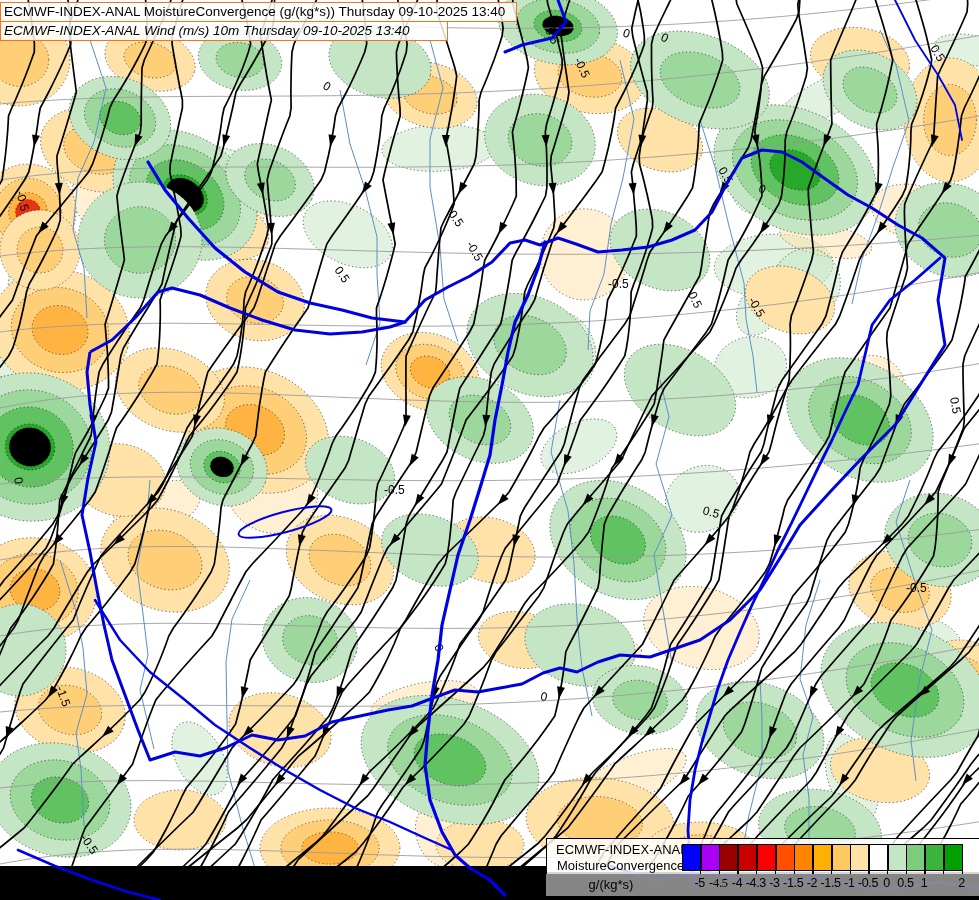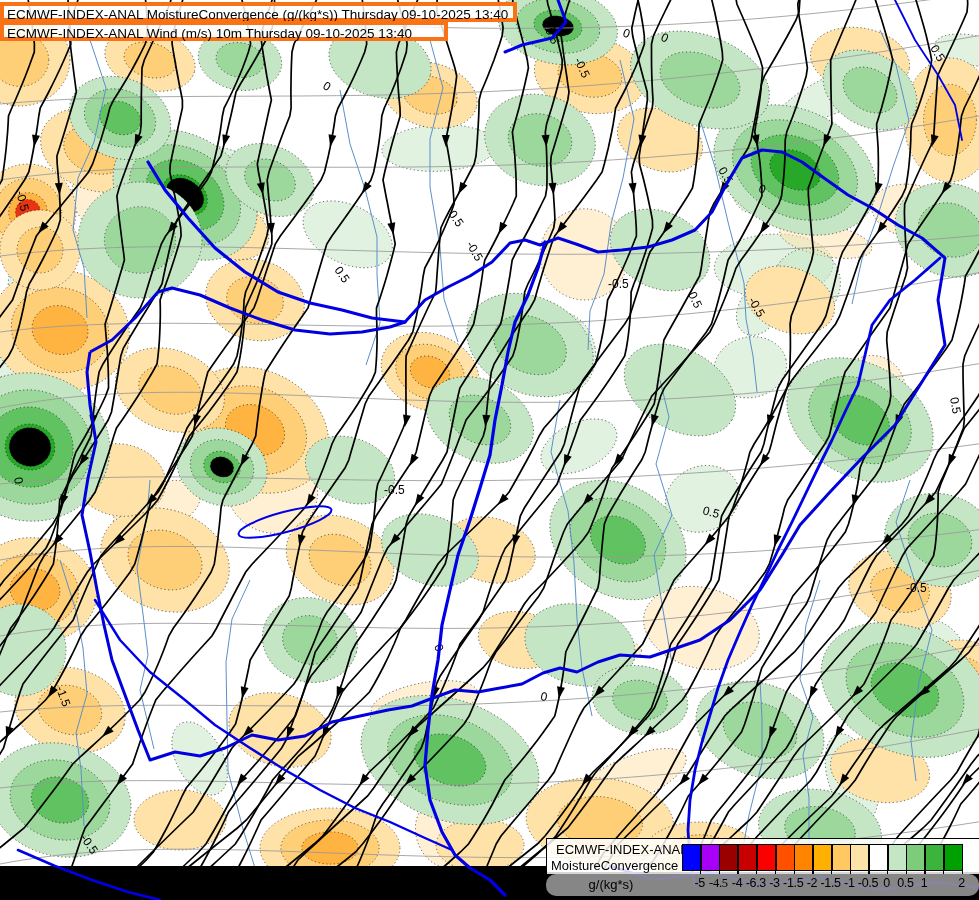--- a/index.html
+++ b/index.html
@@ -1,33 +1,33 @@
 <!DOCTYPE html>
 <html><head>
 <meta charset="utf-8">
 <style>
   html,body{margin:0;padding:0;background:#ffffff;}
   body{width:979px;height:900px;overflow:hidden;font-family:"Liberation Sans",sans-serif;}
   .stage{position:relative;width:979px;height:900px;background:#fff;}
   #map-svg{position:absolute;left:0;top:0;}
 
   
-  .titleline{position:absolute;left:0;background:rgba(255,255,255,0.84);border:4px solid #f97316;
+  .titleline{position:absolute;left:0;background:rgba(255,255,255,0.84);border:1px solid #f97316;
              font-size:13.5px;line-height:18px;color:#000;white-space:nowrap;padding:0 4px 1px 3px;
              box-sizing:border-box;}
   .l1{top:2px;width:517px;height:20px;}
-  .l2{top:21px;width:448px;height:20px;}
+  .l2{top:21px;width:448px;height:20px;font-style:italic;}
 
   
   .legend{position:absolute;left:546px;top:838px;width:433px;height:58px;font-size:13px;color:#000;}
   .legend-white{position:absolute;left:0;top:0;right:0;height:36px;background:rgba(255,255,255,0.84);
                 border-top:1px solid #000;border-left:1px solid #000;box-sizing:border-box;}
-  .legend-gray{position:absolute;left:0;bottom:0;right:0;height:22px;background:rgba(152,152,152,0.88);border-radius:10px;}
+  .legend-gray{position:absolute;left:0;bottom:0;right:0;height:22px;background:rgba(152,152,152,0.88);}
   .legend-t1{position:absolute;left:9px;top:3px;white-space:nowrap;}
-  .legend-t2{position:absolute;left:4px;top:19px;white-space:nowrap;}
+  .legend-t2{position:absolute;left:10px;top:19px;white-space:nowrap;}
   .legend-units{position:absolute;left:20px;top:3px;width:90px;text-align:center;}
   .cbox{position:absolute;top:5px;height:27px;width:19px;border:1px solid #000;box-sizing:border-box;}
   .ctick{position:absolute;top:32px;width:1.4px;height:6px;background:#000;}
   .clabel{position:absolute;top:2px;transform:translateX(-50%);font-size:12.5px;letter-spacing:-0.3px;white-space:nowrap;}
 </style>
 </head>
 <body>
 
 <div class="stage">
   <svg id="map-svg" width="979" height="900" viewBox="0 0 979 900">
@@ -505,21 +505,21 @@
           <div class="cbox" style="left: 396.8px; background: rgb(0, 160, 0);"></div>
           <div class="ctick" style="left: 414.8px;"></div>
         </div>
     </div>
     <div class="legend-gray">
       <div class="legend-units">g/(kg*s)</div>
       <div id="legend-ticklabels">
           <div class="clabel" style="left: 153.7px;">-5</div>
           <div class="clabel" style="left: 172.4px; font-family: Liberation Serif, serif;">-4.5</div>
           <div class="clabel" style="left: 191.1px;">-4</div>
-          <div class="clabel" style="left: 209.8px;">-6.3</div>
+          <div class="clabel" style="left: 209.8px;">-4.3</div>
           <div class="clabel" style="left: 228.5px;">-3</div>
           <div class="clabel" style="left: 247.2px;">-1.5</div>
           <div class="clabel" style="left: 265.9px;">-2</div>
           <div class="clabel" style="left: 284.6px;">-1.5</div>
           <div class="clabel" style="left: 303.3px;">-1</div>
           <div class="clabel" style="left: 322px;">-0.5</div>
           <div class="clabel" style="left: 340.7px;">0</div>
           <div class="clabel" style="left: 359.4px;">0.5</div>
           <div class="clabel" style="left: 378.1px;">1</div>
           <div class="clabel" style="left: 405px; margin-top: 43px;">1.5</div>

